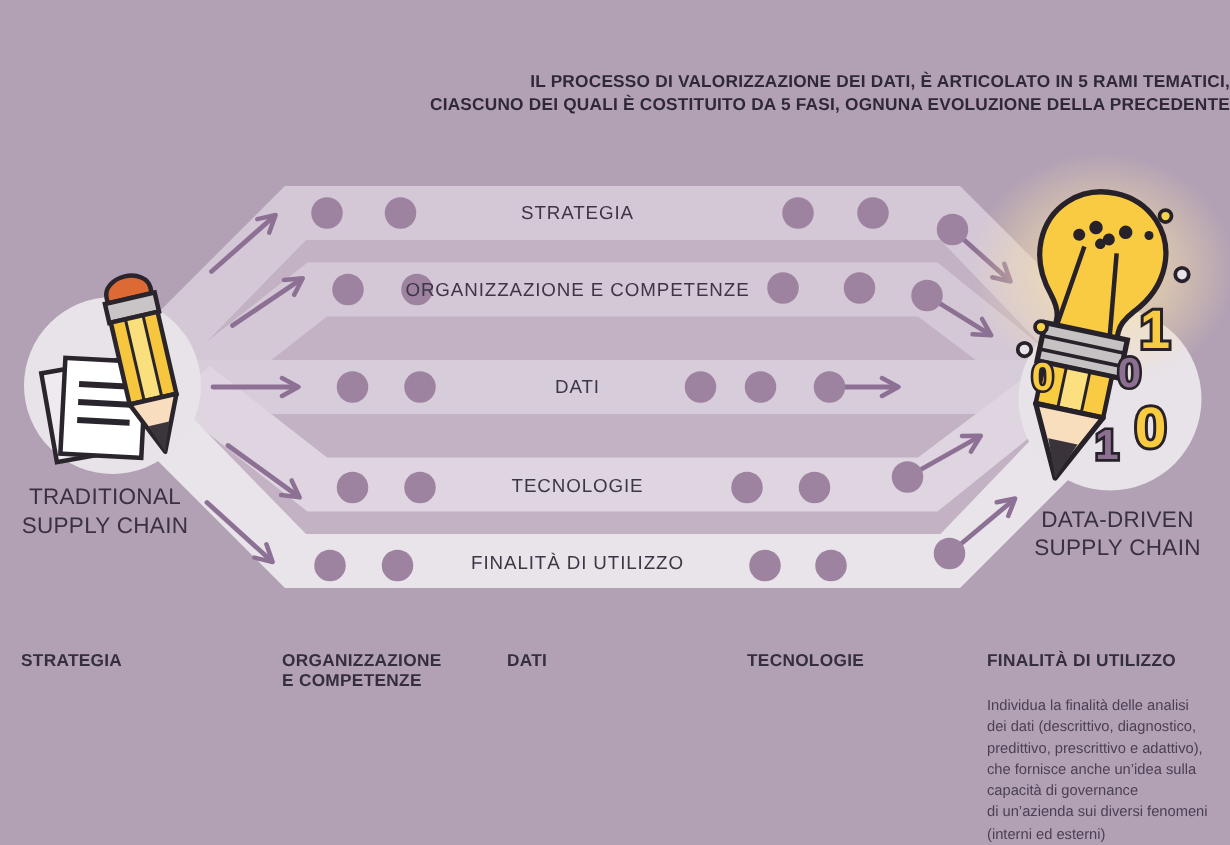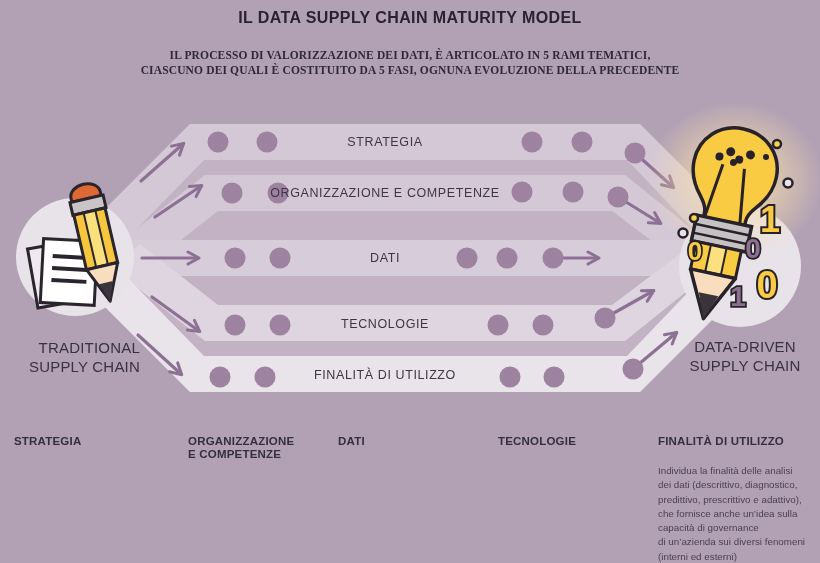--- a/index.html
+++ b/index.html
@@ -1,29 +1,29 @@
 <!DOCTYPE html>
 <html><head>
 <meta charset="utf-8">
 <style>
   html,body{margin:0;padding:0;background:#b2a1b4;}
   #app{position:relative;width:820px;height:563px;background:#b2a1b4;overflow:hidden;
        font-family:"Liberation Sans",sans-serif;}
   #diagram-svg{position:absolute;left:0;top:0;}
   .title{position:absolute;top:9px;left:0;right:0;text-align:center;
          font-size:16px;font-weight:bold;letter-spacing:.4px;color:#29222f;}
-  .subtitle{position:absolute;top:48px;left:0;right:0;text-align:center;
+  .subtitle{position:absolute;top:48px;left:0;right:0;text-align:right;
             font-size:11.5px;font-weight:bold;line-height:15px;letter-spacing:.15px;
-            color:#2f2837;white-space:pre-line;font-family:Liberation Serif, serif;}
+            color:#2f2837;white-space:pre-line;}
   .band-label{position:absolute;left:180px;width:410px;text-align:center;
               font-size:12.5px;letter-spacing:.6px;color:#3e3545;}
   .bl-0{top:135px}.bl-1{top:186px}.bl-2{top:251px}.bl-3{top:317px}.bl-4{top:368px}
   .node-label{position:absolute;text-align:center;font-size:15px;line-height:19px;
               color:#3a3140;white-space:pre-line;letter-spacing:.2px;}
-  .node-left{left:0;width:140px;top:338px;text-align:right;}
+  .node-left{left:0;width:140px;top:322px;}
   .node-right{left:668px;width:154px;top:337px;}
   .legend-col{position:absolute;top:435px;}
   .legend-col h3{margin:0;font-size:11.5px;font-weight:bold;line-height:13px;
                  height:26px;color:#352e3d;letter-spacing:.2px;white-space:pre-line;}
   .legend-col p{margin:3px 0 0 0;font-size:9.8px;line-height:14.3px;color:#4a3f53;
                 white-space:pre-line;}
   .lc-0{left:14px;width:158px}.lc-1{left:188px;width:160px}.lc-2{left:338px;width:158px}
   .lc-3{left:498px;width:158px}.lc-4{left:658px;width:158px}
 </style>
 </head>
@@ -155,21 +155,20 @@
       <g font-family="Liberation Sans, sans-serif" font-weight="bold" text-anchor="middle" stroke="#272129" style="paint-order:stroke">
         <text x="770" y="232" font-size="36" fill="#f9cb42" stroke-width="4">1</text>
         <text x="753" y="258" font-size="28" fill="#8b7090" stroke-width="3.5">0</text>
         <text x="695" y="260" font-size="26" fill="#f9cb42" stroke-width="3.5">0</text>
         <text x="767" y="298" font-size="38" fill="#f9cb42" stroke-width="4">0</text>
         <text x="738" y="306" font-size="28" fill="#8b7090" stroke-width="3.5">1</text>
       </g>
     </g>
   </svg>
 
-  <div class="title">IL DATA SUPPLY CHAIN MATURITY MODEL</div>
   <div class="subtitle">IL PROCESSO DI VALORIZZAZIONE DEI DATI, È ARTICOLATO IN 5 RAMI TEMATICI,
 CIASCUNO DEI QUALI È COSTITUITO DA 5 FASI, OGNUNA EVOLUZIONE DELLA PRECEDENTE</div>
 
   <div class="band-label bl-0">STRATEGIA</div>
   <div class="band-label bl-1">ORGANIZZAZIONE E COMPETENZE</div>
   <div class="band-label bl-2">DATI</div>
   <div class="band-label bl-3">TECNOLOGIE</div>
   <div class="band-label bl-4">FINALITÀ DI UTILIZZO</div>
 
   <div class="node-label node-left">TRADITIONAL

